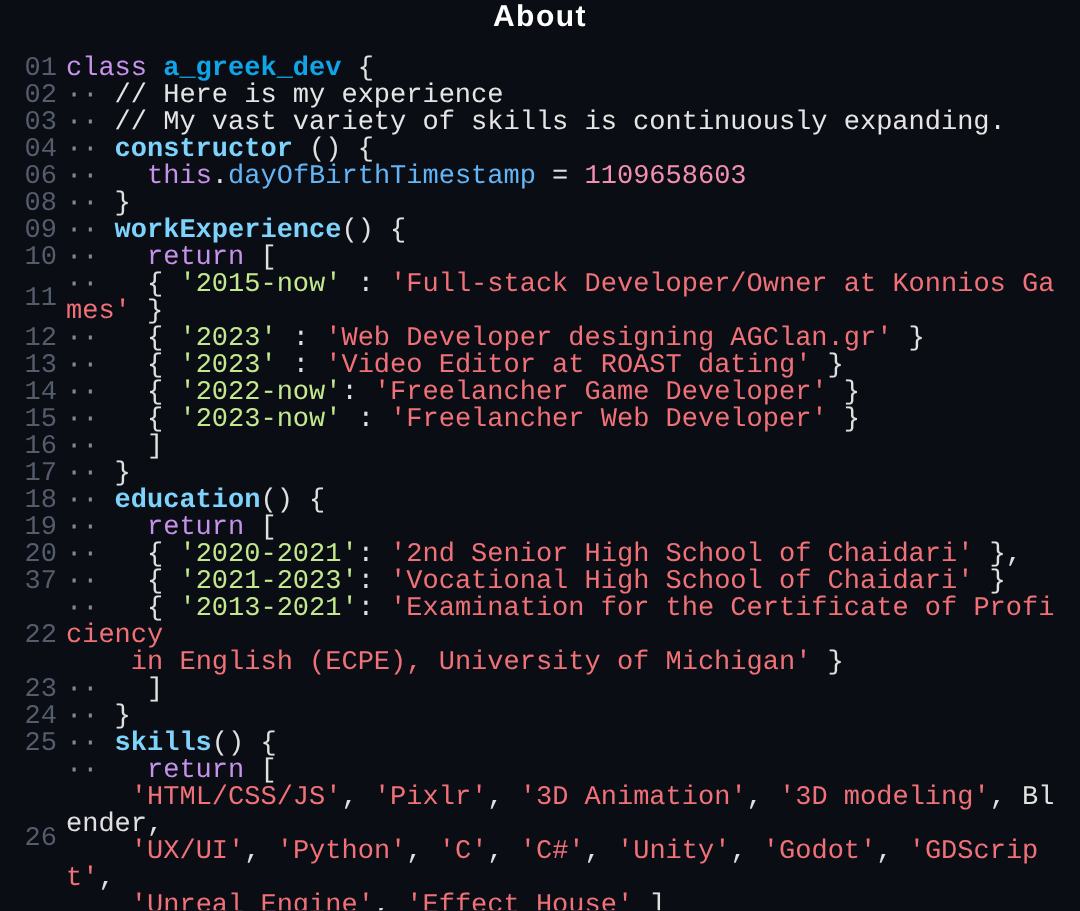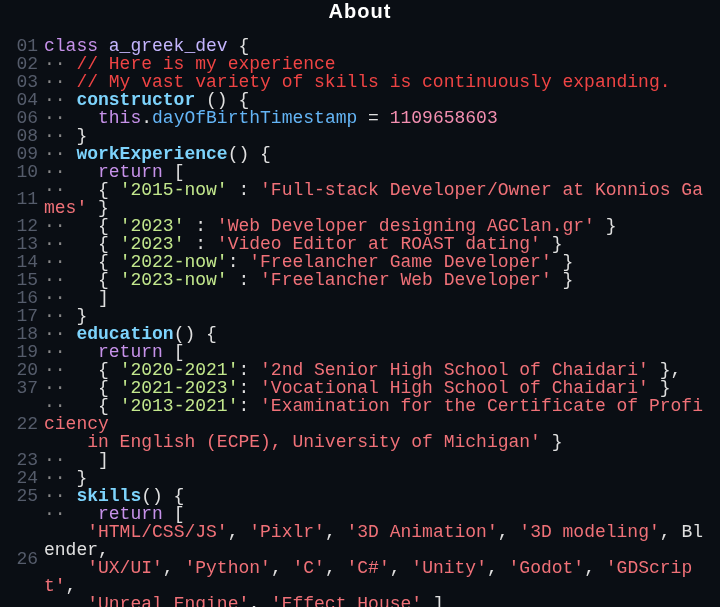--- a/index.html
+++ b/index.html
@@ -93,27 +93,27 @@
 
     .radio-indicator::after {
       content: '';
       width: 8px;
       height: 8px;
       border-radius: 50%;
       background: #fff;
     }
     .c-white    { color: #e0e0e0; }
     .c-cyan     { color: #7dd3fc; font-weight: bold; }
-    .c-comment  { color: #ef4444; }
+    .c-comment  { color: #e5e5e5; }
     .c-prop     { color: #64b5f6; }
     .c-value-str { color: #ffd54f; }
     .c-num      { color: #f48fb1; }
     .c-dots     { color: #888; }
     .c-keyword  { color: #c792ea; }
-    .c-class    { color: #c4b5fd; }
+    .c-class    { color: #0ea5e9; font-weight: bold; }
     .c-key-str  { color: #c3e88d; }
     .c-val-str  { color: #f07178; }
   </style>
 </head>
 <body>
 
 <div class="page-container">
   <div class="header">About</div>
 
   <div class="code-area">

